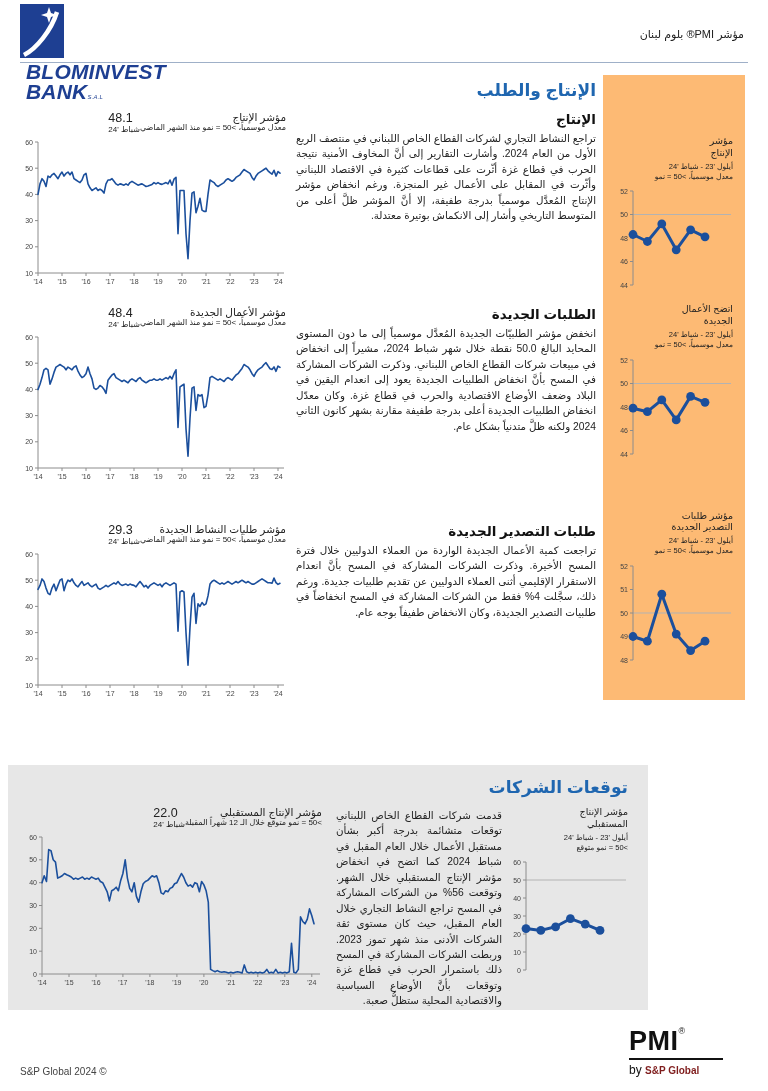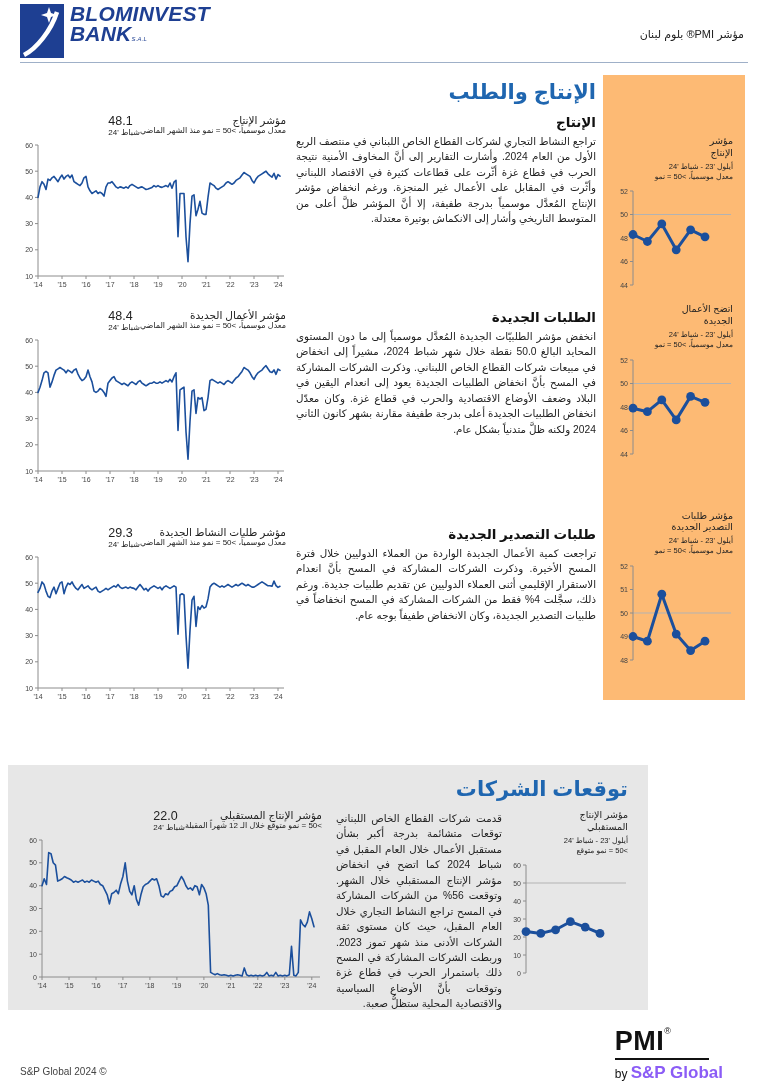--- a/index.html
+++ b/index.html
@@ -1,31 +1,31 @@
 <!DOCTYPE html>
 <html lang="ar"><head>
 <meta charset="utf-8">
 <style>
   html,body{margin:0;padding:0;}
   body{width:768px;height:1091px;position:relative;background:#fff;
        font-family:"Liberation Sans","DejaVu Sans",sans-serif;color:#222;overflow:hidden;}
 
   
-  .logo{position:absolute;left:20px;top:4px;display:flex;align-items:flex-start;}
+  .logo{position:absolute;left:20px;top:4px;display:flex;align-items:flex-start;flex-direction:column;}
   .logo-text{margin-left:6px;color:#1e3f92;font-style:italic;font-weight:bold;
              font-size:21px;line-height:.95;letter-spacing:.2px;}
   .logo-sal{font-size:6px;font-weight:normal;vertical-align:baseline;}
   .doc-title{position:absolute;right:24px;top:28px;font-size:11px;color:#222;direction:rtl;}
   .divider{position:absolute;left:20px;right:20px;top:62px;border-top:1.5px solid #9fb0c8;}
 
   
   .main-left{position:absolute;left:20px;top:80px;width:576px;direction:rtl;}
   .sidebar{position:absolute;top:75px;left:603px;width:142px;height:625px;background:#fdba74;
            direction:rtl;padding:14px 12px 0 12px;box-sizing:border-box;}
-  .sec-title{font-size:21px;font-weight:bold;color:#1f66b0;text-align:right;margin:0 0 10px 0;}
+  .sec-title{font-size:17px;font-weight:bold;color:#1f66b0;text-align:right;margin:0 0 10px 0;}
 
   .row{display:flex;direction:rtl;margin-top:14px;}
   .row.first{margin-top:2px;}
   .row.third{margin-top:36px;}
   .txtcol{width:300px;margin-left:10px;}
   .txtcol h3{font-size:13.5px;font-weight:bold;color:#111;margin:0 0 4px 0;text-align:right;}
   .txtcol p{font-size:10.3px;line-height:1.5;margin:0;text-align:justify;text-align-last:right;}
   .chartcol{width:266px;direction:ltr;}
 
   .chead{display:flex;justify-content:flex-end;direction:ltr;margin-bottom:2px;}
@@ -55,21 +55,21 @@
   .pcol-chart{width:300px;direction:ltr;}
 
   .tick{font-size:7px;fill:#444;}
 
   
   .pmi{position:absolute;right:45px;top:1026px;text-align:left;}
   .pmi .word{font-size:27px;font-weight:bold;color:#111;letter-spacing:.5px;}
   .pmi .reg{font-size:9px;vertical-align:top;color:#111;}
   .pmi .rule{width:94px;border-top:2px solid #111;margin-top:1px;}
   .pmi .byline{margin-top:3px;font-size:12px;color:#111;}
-  .pmi .sp{color:#8b5cf6;font-weight:bold;font-size:17px;}
+  .pmi .sp{color:#7f1d1d;font-weight:bold;font-size:10px;}
   .copyright{position:absolute;left:20px;top:1066px;font-size:10px;color:#444;}
 </style>
 </head>
 <body>
 
 <div class="logo">
   <span>
     <svg width="44" height="54" viewBox="0 0 44 54">
       <rect width="44" height="54" fill="#1e3f92"></rect>
       <path d="M4 51 C16 45 31 27 37 8" stroke="#fff" stroke-width="4.5" fill="none"></path>

